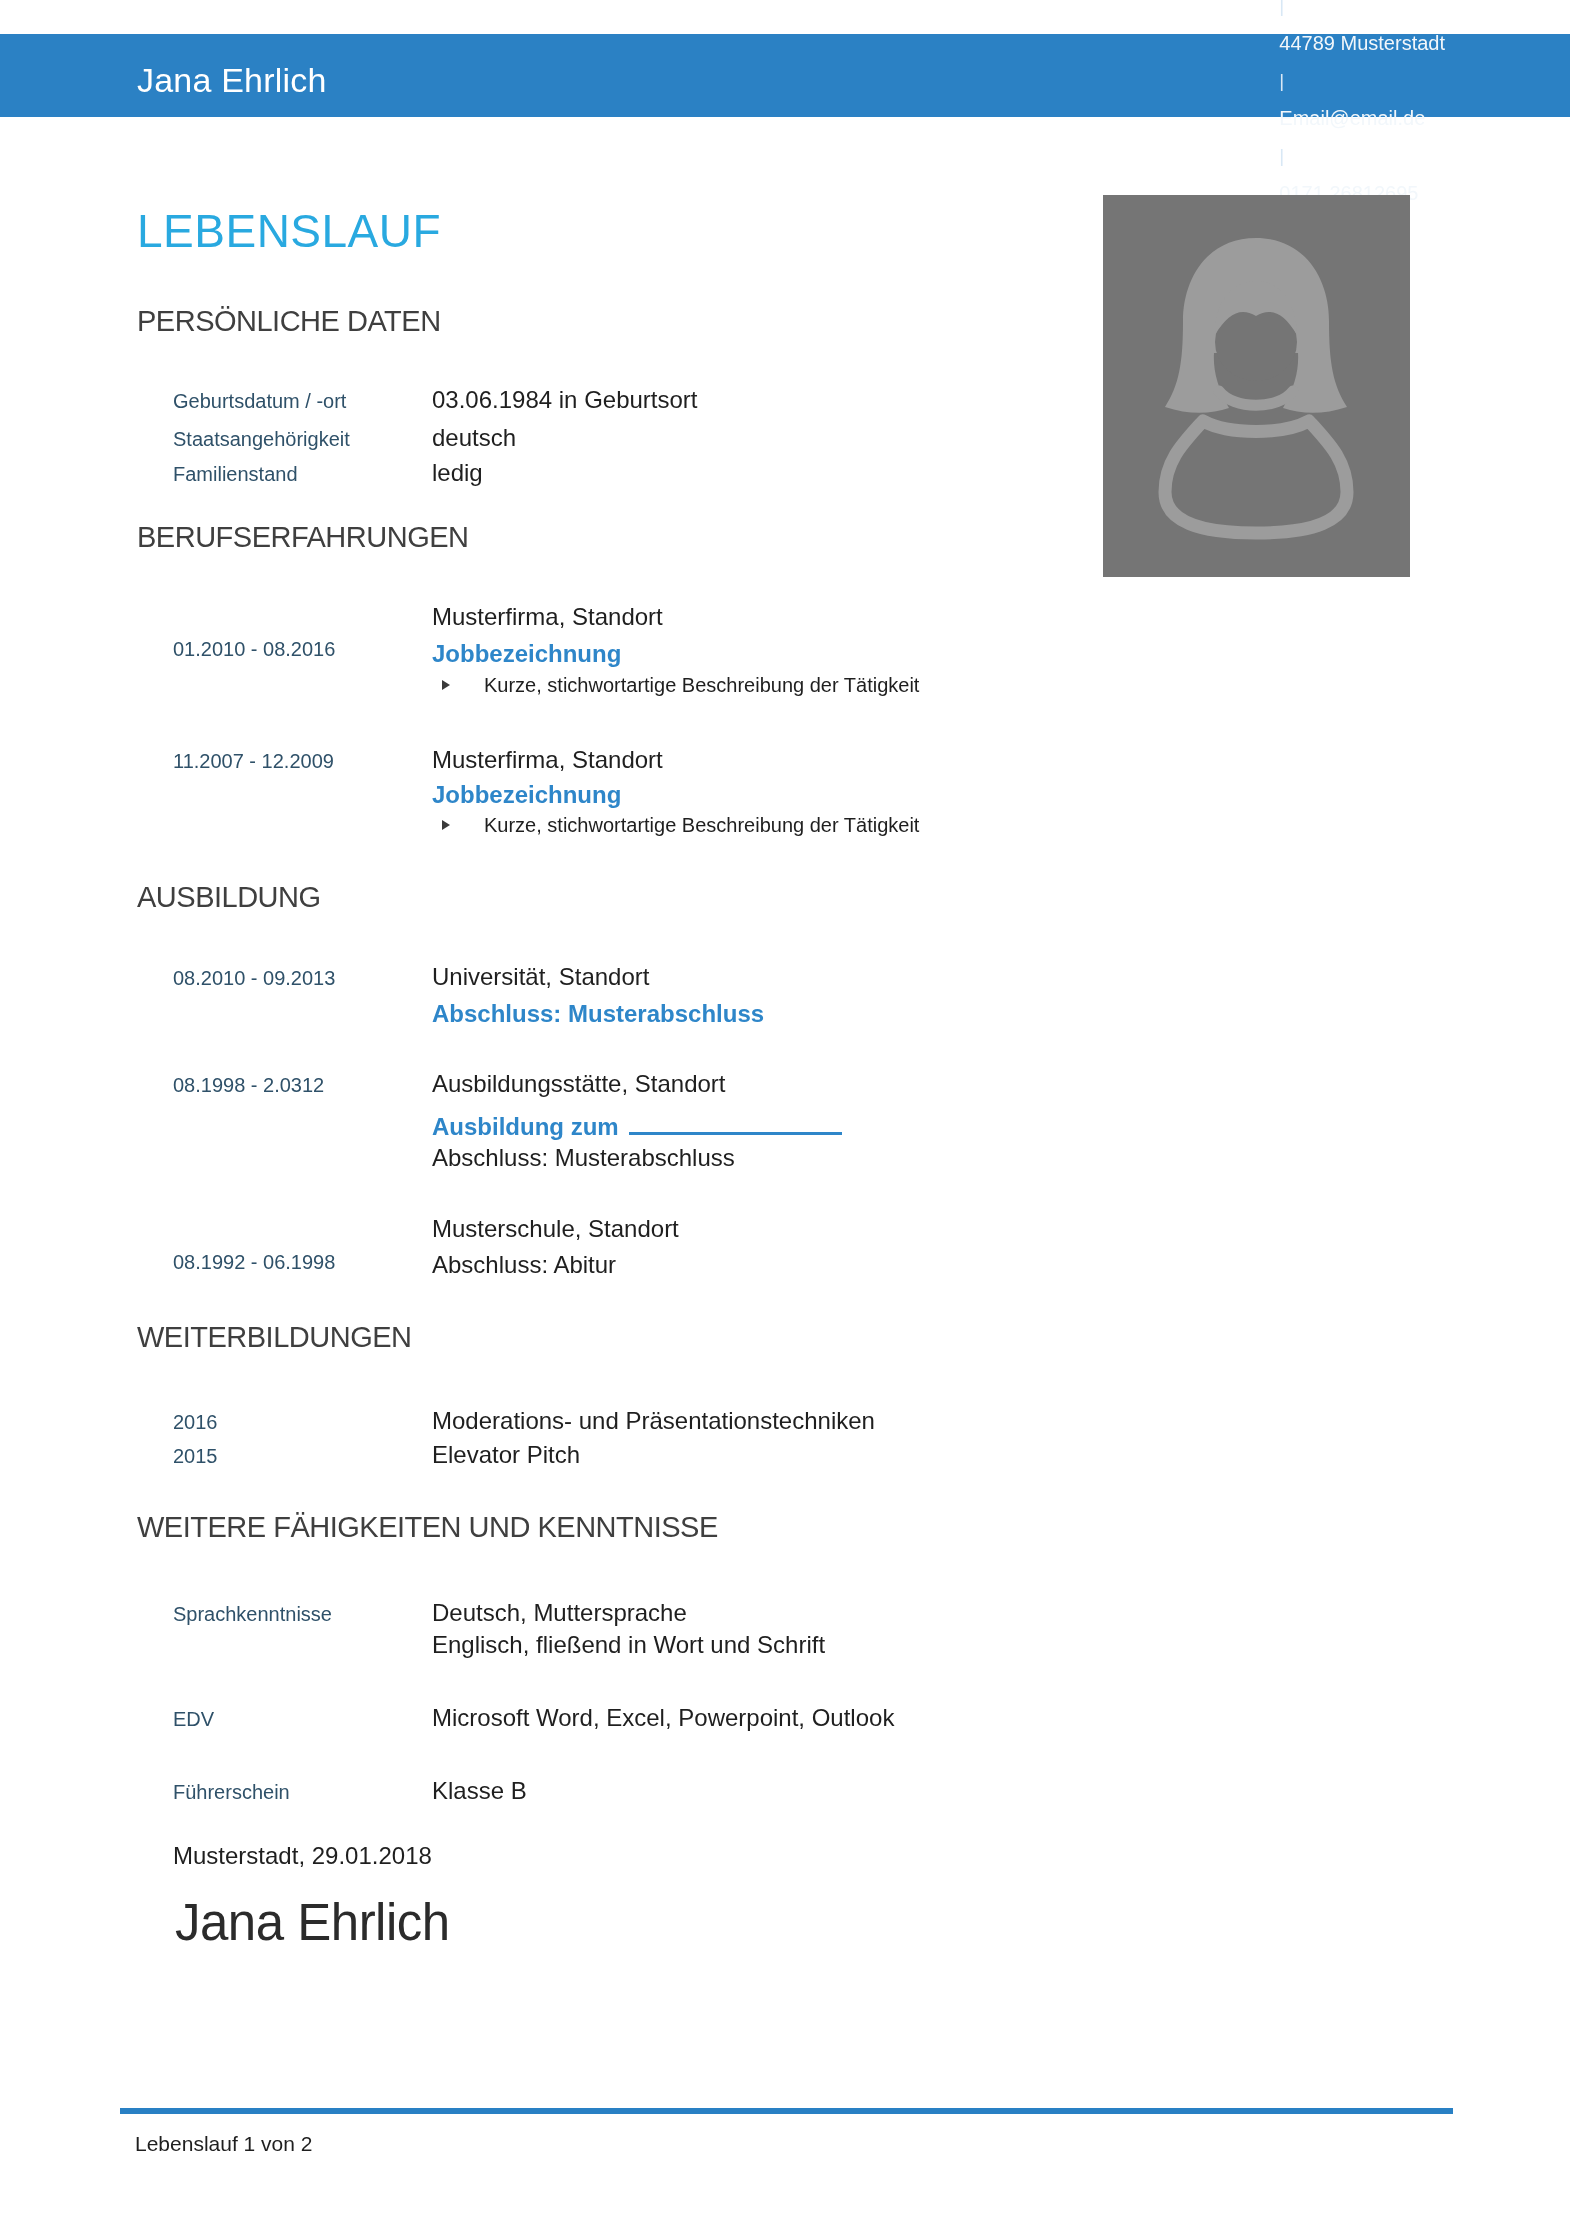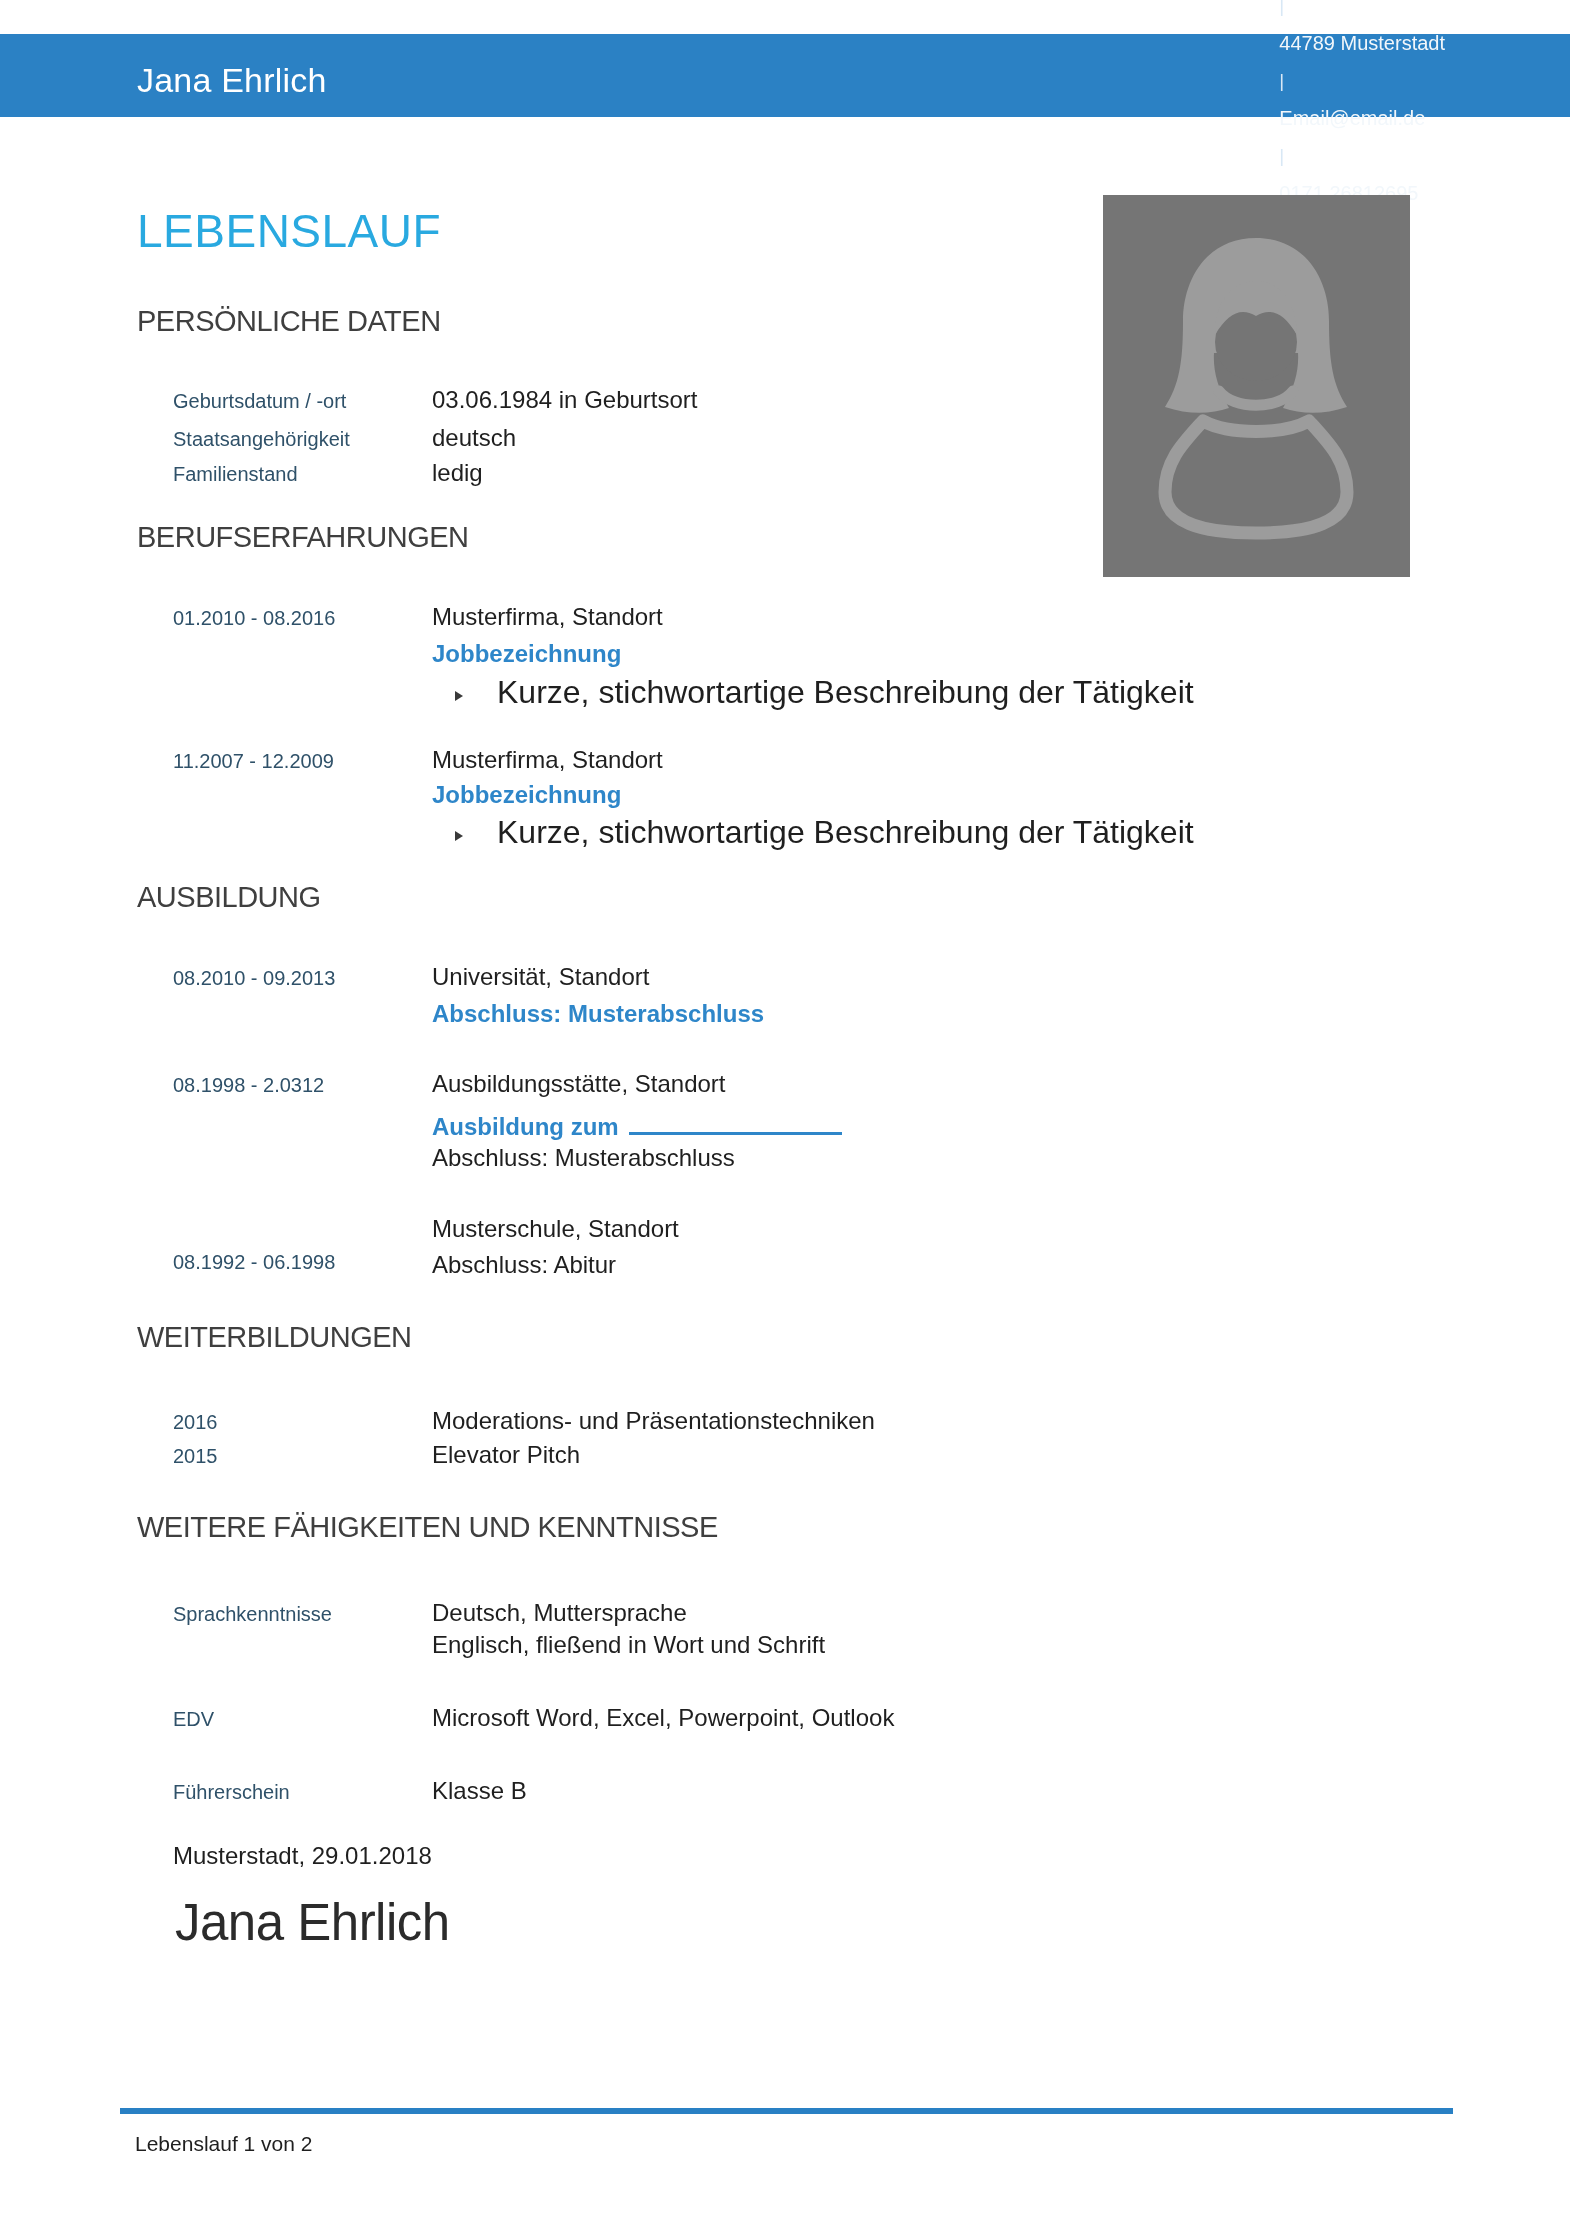--- a/index.html
+++ b/index.html
@@ -25,21 +25,21 @@
   
   .doc-title{position:absolute;left:137px;top:204px;margin:0;font-weight:400;
     font-size:46px;color:#29a9e0;letter-spacing:0.5px;}
   .sec-head{position:absolute;left:137px;margin:0;font-weight:400;
     font-size:29px;color:#3f3f3f;letter-spacing:-0.5px;white-space:nowrap;}
 
   
   .lbl{position:absolute;left:173px;font-size:20px;color:#2f5169;white-space:nowrap;}
   .val{position:absolute;left:432px;font-size:24px;color:#1f1f1f;white-space:nowrap;}
   .val.blue{color:#2e86c9;font-weight:bold;}
-  .bullet{position:absolute;left:455px;font-size:32px;color:#1f1f1f;white-space:nowrap;}
+  .bullet{position:absolute;left:442px;font-size:20px;color:#1f1f1f;white-space:nowrap;}
   .tri{display:inline-block;width:0;height:0;
     border-left:8px solid #3a3a3a;border-top:5px solid transparent;border-bottom:5px solid transparent;
     margin-right:34px;vertical-align:2px;}
   .blank-line{display:inline-block;width:213px;height:1.05em;
     border-bottom:3px solid #2e86c9;margin-left:10px;}
 
   
   .photo{position:absolute;left:1103px;top:195px;width:307px;height:382px;}
   .photo svg{display:block;}
 
@@ -95,21 +95,21 @@
   <h2 class="sec-head" style="top:305px;">PERSÖNLICHE DATEN</h2>
   <span class="lbl" style="top:390px;">Geburtsdatum / -ort</span>
   <span class="val" style="top:386px;">03.06.1984 in Geburtsort</span>
   <span class="lbl" style="top:428px;">Staatsangehörigkeit</span>
   <span class="val" style="top:424px;">deutsch</span>
   <span class="lbl" style="top:463px;">Familienstand</span>
   <span class="val" style="top:459px;">ledig</span>
 
   <h2 class="sec-head" style="top:521px;">BERUFSERFAHRUNGEN</h2>
 
-  <span class="lbl" style="top:607px;">01.2010 - 08.2016</span>
+  <span class="lbl" style="top:638px;">01.2010 - 08.2016</span>
   <span class="val" style="top:603px;">Musterfirma, Standort</span>
   <span class="val blue" style="top:640px;">Jobbezeichnung</span>
   <span class="bullet" style="top:674px;"><span class="tri"></span><span>Kurze, stichwortartige Beschreibung der Tätigkeit</span></span>
 
   <span class="lbl" style="top:750px;">11.2007 - 12.2009</span>
   <span class="val" style="top:746px;">Musterfirma, Standort</span>
   <span class="val blue" style="top:781px;">Jobbezeichnung</span>
   <span class="bullet" style="top:814px;"><span class="tri"></span><span>Kurze, stichwortartige Beschreibung der Tätigkeit</span></span>
 
   <h2 class="sec-head" style="top:881px;">AUSBILDUNG</h2>

